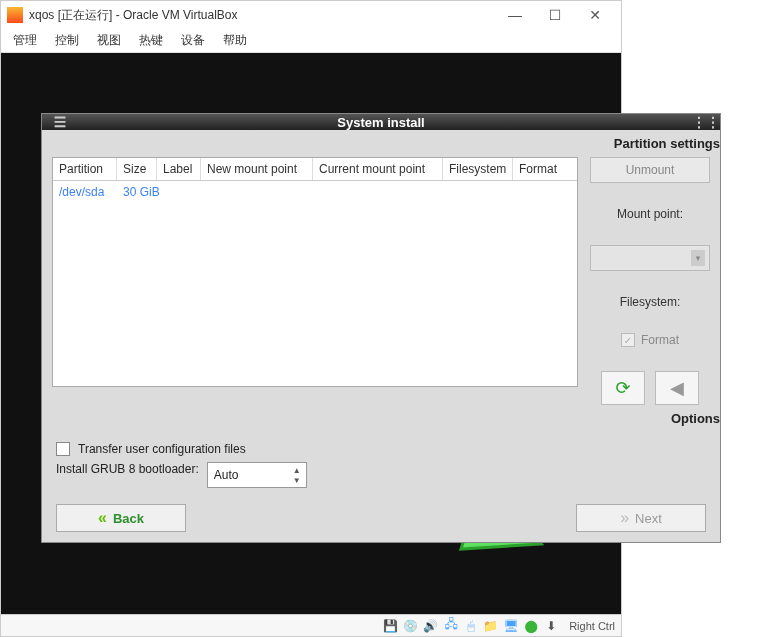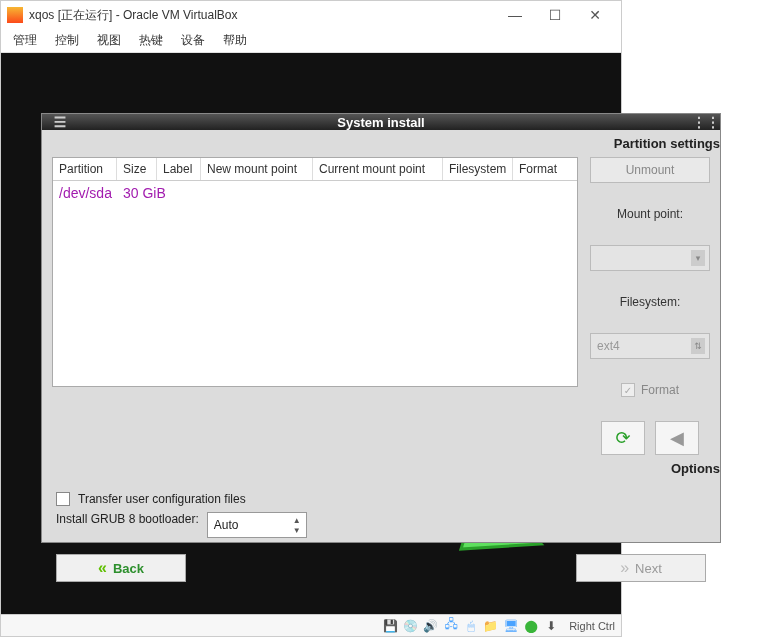--- a/index.html
+++ b/index.html
@@ -27,21 +27,21 @@
 .inst-titlebar .t-left, .inst-titlebar .t-right { width:20px; color:#ccc; font-size:14px; text-align:center; }
 .inst-titlebar .t-center { flex:1; text-align:center; }
 
 .section-title { text-align:right; font-size:13px; font-weight:bold; padding:6px 0; color:#222; }
 
 .mid { display:flex; padding:0 10px; gap:12px; }
 .table-wrap { flex:1; background:#fff; border:1px solid #aaa; height:230px; }
 .thead { display:flex; font-size:12px; color:#333; border-bottom:1px solid #ccc; }
 .thead div { padding:4px 6px; border-right:1px solid #ddd; white-space:nowrap; }
 .thead div:last-child { border-right:none; }
-.trow { display:flex; font-size:14px; color:#a21caf; }
+.trow { display:flex; font-size:12px; color:#3b82f6; }
 .trow div { padding:4px 6px; white-space:nowrap; }
 
 .sidepanel { width:120px; display:flex; flex-direction:column; gap:24px; font-size:12px; color:#555; }
 .side-btn { height:26px; background:#e9e9e9; border:1px solid #bbb; color:#888; font-size:12px; display:flex; align-items:center; justify-content:center; }
 .side-label { text-align:center; color:#333; }
 .side-select { height:26px; background:#e4e4e4; border:1px solid #bbb; position:relative; padding:0 6px; display:flex; align-items:center; }
 .side-select .caret { position:absolute; right:4px; top:4px; bottom:4px; width:14px; background:#ccc; display:flex; align-items:center; justify-content:center; font-size:9px; color:#888;}
 .check-row { display:flex; align-items:center; gap:6px; justify-content:center; color:#888;}
 .check-row .cb { width:14px; height:14px; border:1px solid #bbb; background:#eee; display:flex; align-items:center; justify-content:center; font-size:10px; color:#aaa;}
 .icon-btns { display:flex; gap:10px; justify-content:center; }
@@ -126,24 +126,20 @@
         </div>
 
         <div class="sidepanel">
           <div class="side-btn">Unmount</div>
           <div class="side-label">Mount point:</div>
           <div class="side-select">
             <span></span>
             <div class="caret">▾</div>
           </div>
           <div class="side-label">Filesystem:</div>
-          <div class="side-select" style="color:#999;">
-            <span>ext4</span>
-            <div class="caret">⇅</div>
-          </div>
           <div class="check-row">
             <div class="cb">✓</div>
             <span>Format</span>
           </div>
           <div class="icon-btns">
             <div class="icon-btn" style="color:#2aa02a;">
               <span>⟳</span>
             </div>
             <div class="icon-btn" style="color:#999;">
               <span>◀</span>

